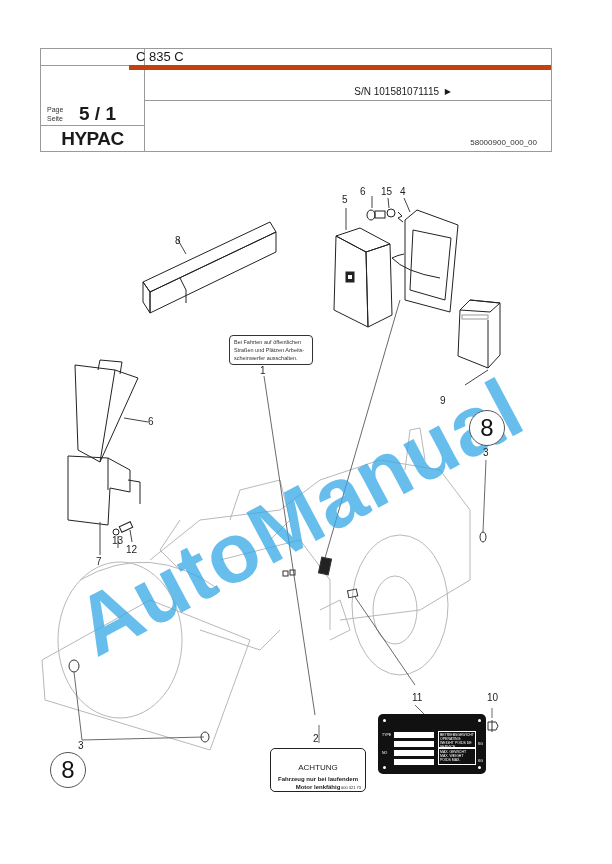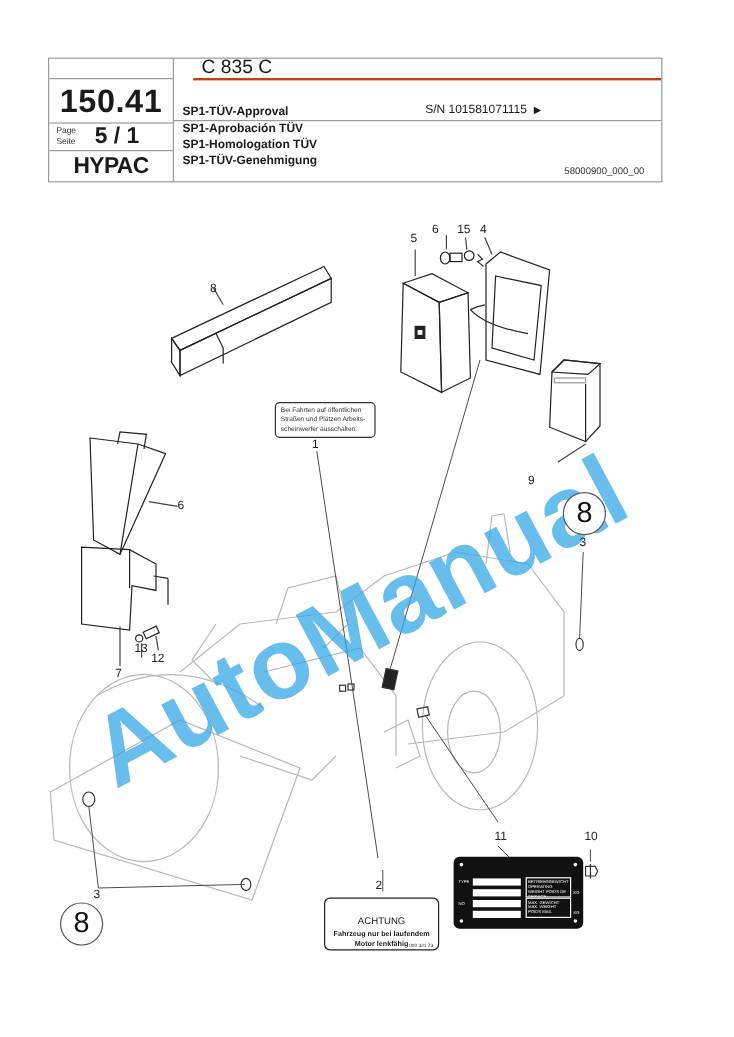--- a/index.html
+++ b/index.html
@@ -11,22 +11,22 @@
   .left-col { left: 0; top: 0; width: 104px; height: 100%; border-right: 1px solid #9a9a9a; }
   .lc-top { position: absolute; left: 0; top: 0; width: 100%; height: 16px; border-bottom: 1px solid #9a9a9a; }
   .page-number { position: absolute; left: 0; top: 17px; width: 100%; height: 36px;
                  font-weight: bold; font-size: 27px; text-align: center; line-height: 36px;
                  border-bottom: 1px solid #9a9a9a; letter-spacing: 0.5px; }
   .page-row { position: absolute; left: 0; top: 54px; width: 100%; height: 22px; border-bottom: 1px solid #9a9a9a; }
   .page-labels { position: absolute; left: 6px; top: 2px; font-size: 7px; line-height: 9px; color: #333; }
   .page-count { position: absolute; left: 38px; top: 0; font-size: 19px; font-weight: bold; line-height: 22px; }
   .brand { position: absolute; left: 0; top: 77px; width: 100%; height: 25px; text-align: center;
            font-weight: 900; font-size: 19px; line-height: 25px; letter-spacing: -0.5px; }
-  .model-row { position: absolute; left: 120px; top: 0; right: 0; height: 16px; border-bottom: 2px solid #c2410c;
-               font-size: 16px; line-height: 16px; padding-left: 7px; }
+  .model-row { position: absolute; left: 88px; top: 0; right: 0; height: 16px; border-bottom: 5px solid #c2410c;
+               font-size: 13px; line-height: 16px; padding-left: 7px; }
   .sn-row { position: absolute; left: 104px; top: 17px; right: 0; height: 16px; border-bottom: 1px solid #9a9a9a;
             font-size: 10px; line-height: 16px; margin-top: 18px; }
   .sn-text { position: absolute; right: 112px; top: 0; }
   .sn-arrow { position: absolute; right: 100px; top: 0; font-size: 8px; }
   .titles { position: absolute; left: 111px; top: 38px; font-size: 10px; font-weight: bold; line-height: 13.5px; }
   .doc-code { position: absolute; right: 14px; bottom: 4px; font-size: 8px; color: #333; margin-left: 45px; }
 
   .diagram { position: absolute; left: 0; top: 160px; width: 612px; height: 704px; }
   .callout { position: absolute; font-size: 10px; color: #222; }
   .ref-circle { position: absolute; width: 34px; height: 34px; border: 1px solid #555; border-radius: 50%;
@@ -47,40 +47,33 @@
                opacity: 0.75; transform: rotate(-28deg); transform-origin: left top; white-space: nowrap;
                letter-spacing: 1px; pointer-events: none; }
   svg { position: absolute; left: 0; top: 0; }
 </style>
 </head>
 <body>
 
 <div class="header">
   <div class="hcell left-col">
     <div class="lc-top"></div>
-    <div class="page-number">150.41</div>
     <div class="page-row">
       <div class="page-labels">
         <div>Page</div>
         <div>Seite</div>
       </div>
       <div class="page-count">5 / 1</div>
     </div>
     <div class="brand">HYPAC</div>
   </div>
   <div class="model-row">C 835 C</div>
   <div class="sn-row">
     <span class="sn-text">S/N 101581071115</span>
     <span class="sn-arrow">▶</span>
-  </div>
-  <div class="titles">
-    <div>SP1-TÜV-Approval</div>
-    <div>SP1-Aprobación TÜV</div>
-    <div>SP1-Homologation TÜV</div>
-    <div>SP1-TÜV-Genehmigung</div>
   </div>
   <div class="doc-code">58000900_000_00</div>
 </div>
 
 <div class="diagram">
   <svg width="612" height="704" viewBox="0 0 612 704">
     <g fill="none" stroke="#222" stroke-width="1">
 
       <g>
         <polygon points="143,122 270,62 276,72 150,132"></polygon>

